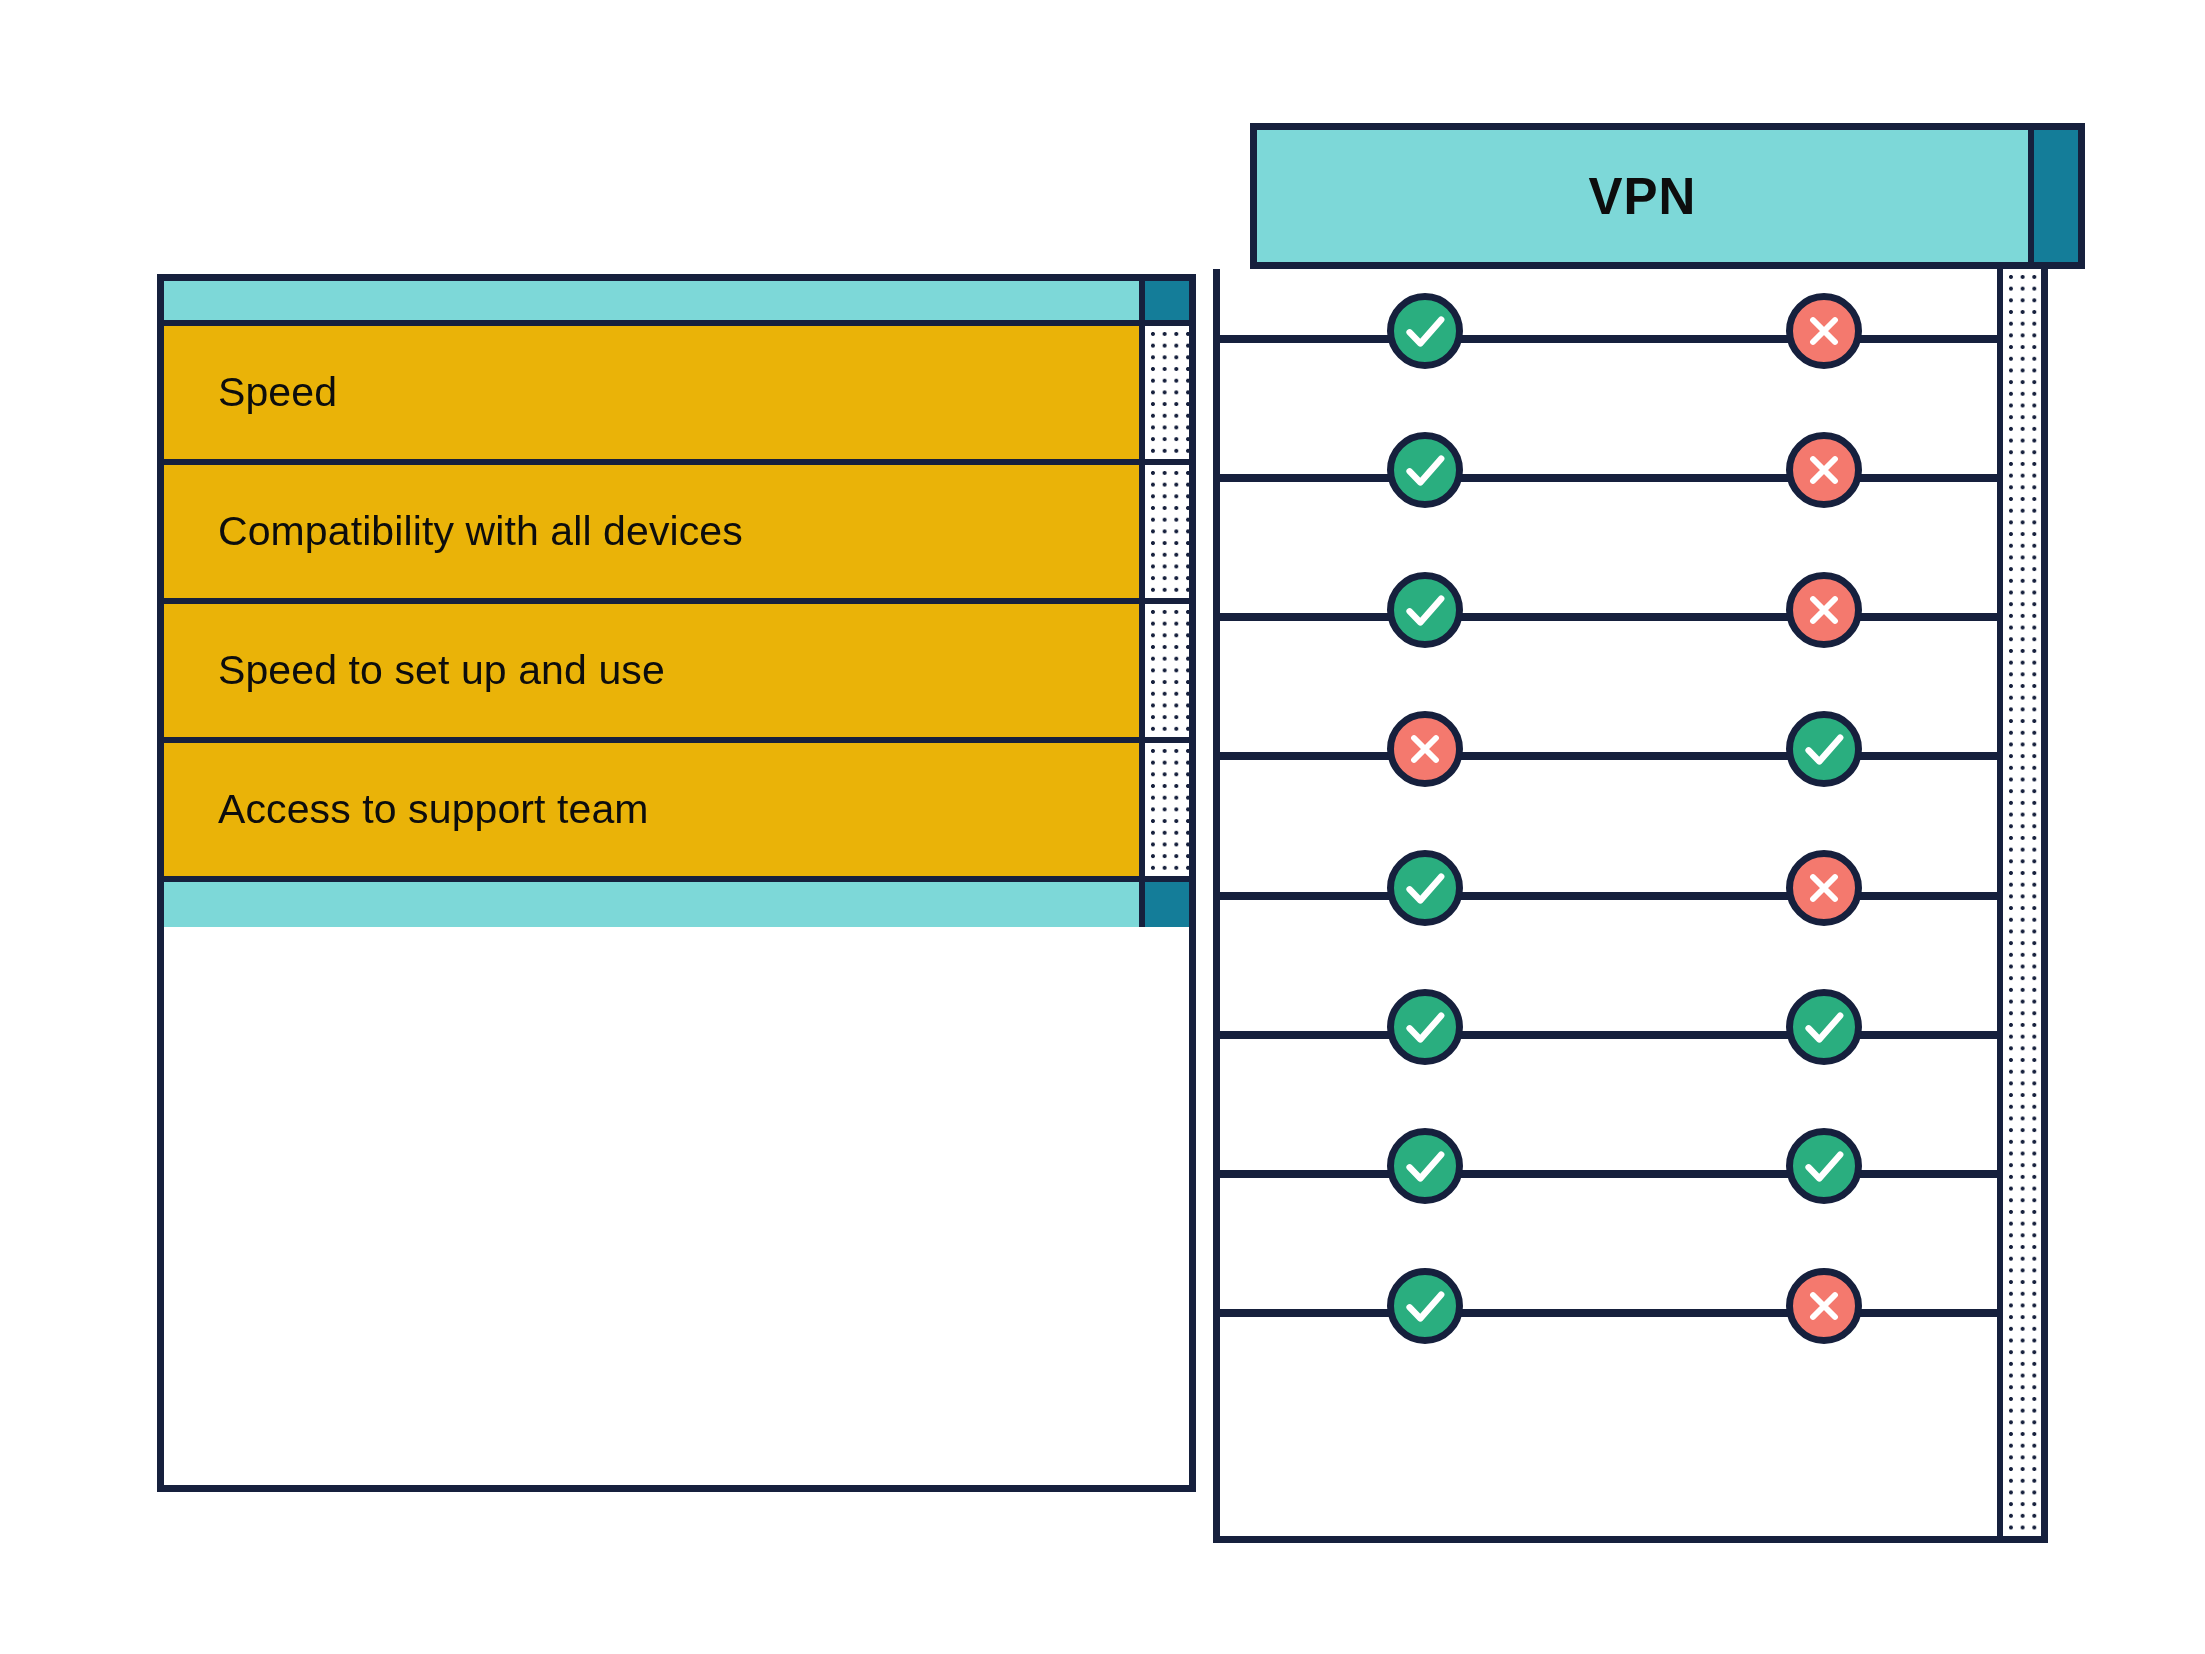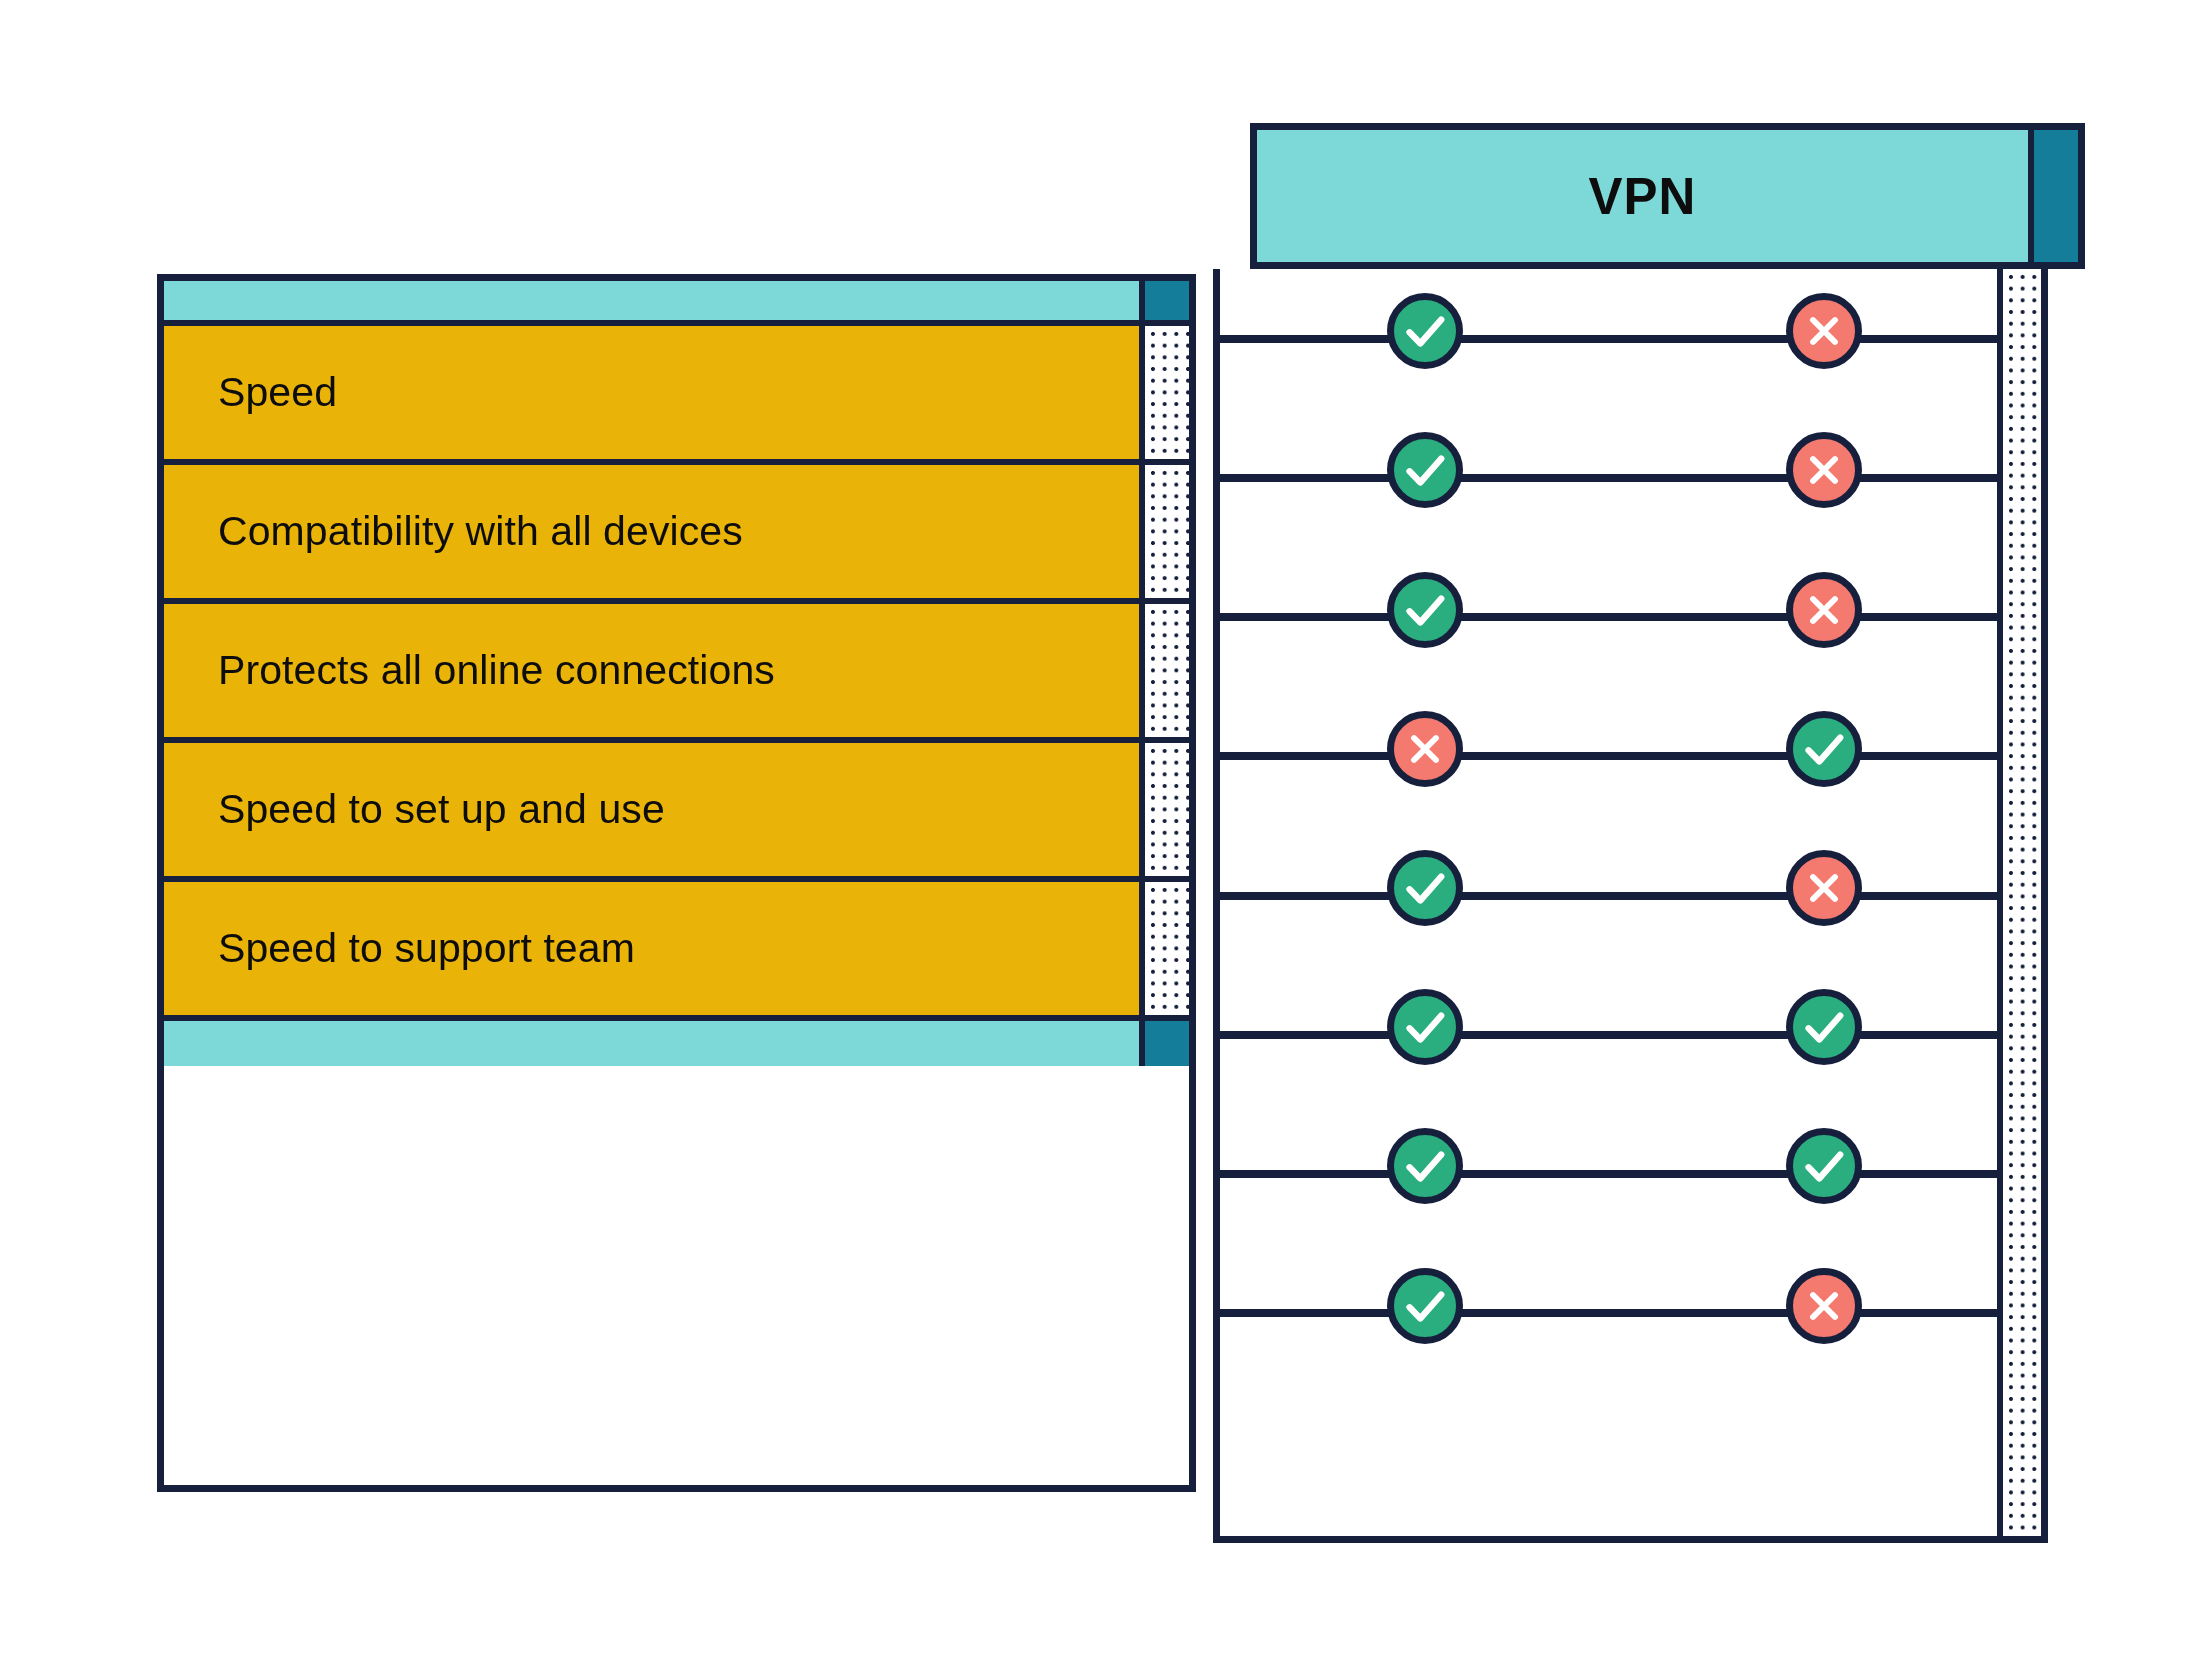--- a/index.html
+++ b/index.html
@@ -187,38 +187,32 @@
 
     <div class="lp-row lp-data">
       <div class="lp-main">
         <span class="lp-label">Compatibility with all devices</span>
       </div>
       <div class="lp-strip dotted"></div>
     </div>
 
 
 
-    <div class="lp-row lp-data">
-      <div class="lp-main">
-        <span class="lp-label">Protects all online connections</span>
-      </div>
-      <div class="lp-strip dotted"></div>
-    </div>
 
 
     <div class="lp-row lp-data">
       <div class="lp-main">
         <span class="lp-label">Speed to set up and use</span>
       </div>
       <div class="lp-strip dotted"></div>
     </div>
 
     <div class="lp-row lp-data">
       <div class="lp-main">
-        <span class="lp-label">Speed to support team</span>
+        <span class="lp-label">Access to support team</span>
       </div>
       <div class="lp-strip dotted"></div>
     </div>
 
     <div class="lp-row lp-cap">
       <div class="lp-main teal"></div>
       <div class="lp-strip darkteal"></div>
     </div>
 
   </div>

